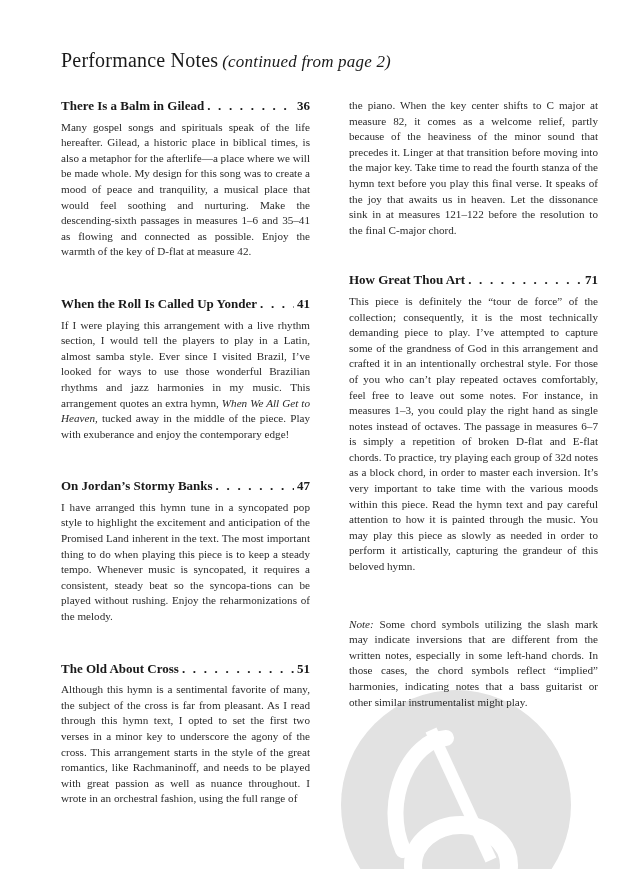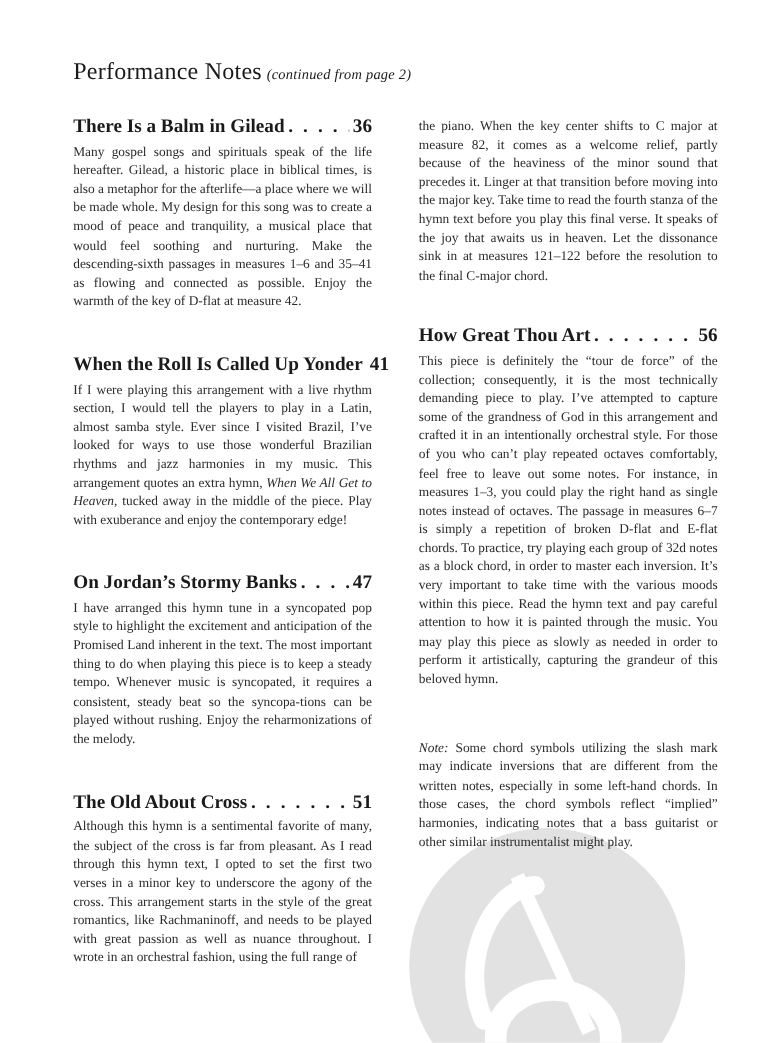--- a/index.html
+++ b/index.html
@@ -3,26 +3,26 @@
 <meta charset="utf-8">
 <style>
   html, body { margin: 0; padding: 0; background: #ffffff; }
   body { width: 640px; height: 869px; position: relative; overflow: hidden;
          font-family: "Liberation Serif", "DejaVu Serif", serif; color: #2a2a2a; }
   .watermark { position: absolute; left: 341px; top: 690px; width: 230px; height: 230px;
                border-radius: 50%; background: #e2e2e2; }
   .watermark svg { position: absolute; left: 0; top: 0; }
   .page-title { position: absolute; left: 61px; top: 49px; font-size: 20px; letter-spacing: 0.2px;
                 color: #1a1a1a; white-space: nowrap; }
-  .page-title .sub { font-style: italic; font-size: 12px; margin-left: 4px; }
+  .page-title .sub { font-style: italic; font-size: 17px; margin-left: 4px; }
   .col { position: absolute; width: 249px; font-size: 11.15px; line-height: 15.6px; }
   .col.left { left: 61px; top: 98px; }
   .col.right { left: 349px; top: 98px; }
   .section { position: relative; }
-  .head { display: flex; font-weight: bold; font-size: 16px; color: #1a1a1a; margin-bottom: 6px;
+  .head { display: flex; font-weight: bold; font-size: 13px; color: #1a1a1a; margin-bottom: 6px;
           white-space: nowrap; }
   .head .t { flex: 0 0 auto; }
   .head .dots { flex: 1 1 auto; overflow: hidden; margin: 0 3px; letter-spacing: 2.2px; text-align: right; }
   .head .pg { flex: 0 0 auto; }
   .body { text-align: justify; margin: 0; }
   .body i { font-style: italic; }
   .chord-head { font-weight: bold; font-style: italic; font-size: 12px; color: #1a1a1a; margin-bottom: 6px; }
   .gap-l { height: 36px; }
   .gap-r { height: 34px; }
   .note-label { font-style: italic; }
@@ -80,21 +80,21 @@
   </div>
 </div>
 
 <div class="col right">
   <p class="body">the piano. When the key center shifts to C major at measure 82, it comes as a welcome relief, partly because of the heaviness of the minor sound that precedes it. Linger at that transition before moving into the major key. Take time to read the fourth stanza of the hymn text before you play this final verse. It speaks of the joy that awaits us in heaven. Let the dissonance sink in at measures 121–122 before the resolution to the final C-major chord.</p>
   <div class="gap-r"></div>
   <div class="section">
     <div class="head">
       <span class="t">How Great Thou Art</span>
       <span class="dots">. . . . . . . . . . . . . .</span>
-      <span class="pg">56</span>
+      <span class="pg">71</span>
     </div>
     <p class="body">This piece is definitely the “tour de force” of the collection; consequently, it is the most technically demanding piece to play. I’ve attempted to capture some of the grandness of God in this arrangement and crafted it in an intentionally orchestral style. For those of you who can’t play repeated octaves comfortably, feel free to leave out some notes. For instance, in measures 1–3, you could play the right hand as single notes instead of octaves. The passage in measures 6–7 is simply a repetition of broken D-flat and E-flat chords. To practice, try playing each group of 32d notes as a block chord, in order to master each inversion. It’s very important to take time with the various moods within this piece. Read the hymn text and pay careful attention to how it is painted through the music. You may play this piece as slowly as needed in order to perform it artistically, capturing the grandeur of this beloved hymn.</p>
   </div>
   <div class="gap-r"></div>
   <div class="section">
     <p class="body" style="margin-top:8px"><span class="note-label">Note:</span><span> Some chord symbols utilizing the slash mark may indicate inversions that are different from the written notes, especially in some left-hand chords. In those cases, the chord symbols reflect “implied” harmonies, indicating notes that a bass guitarist or other similar instrumentalist might play.</span></p>
   </div>
 </div>
 
 </body></html>

